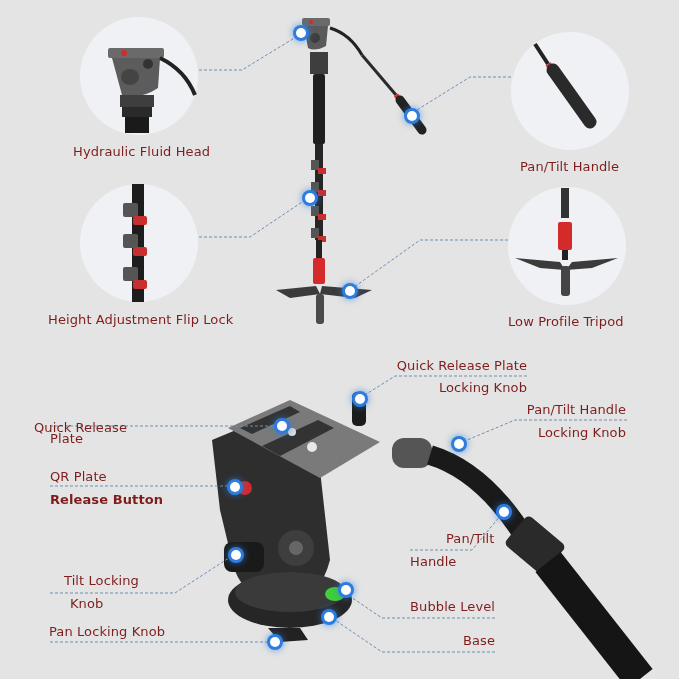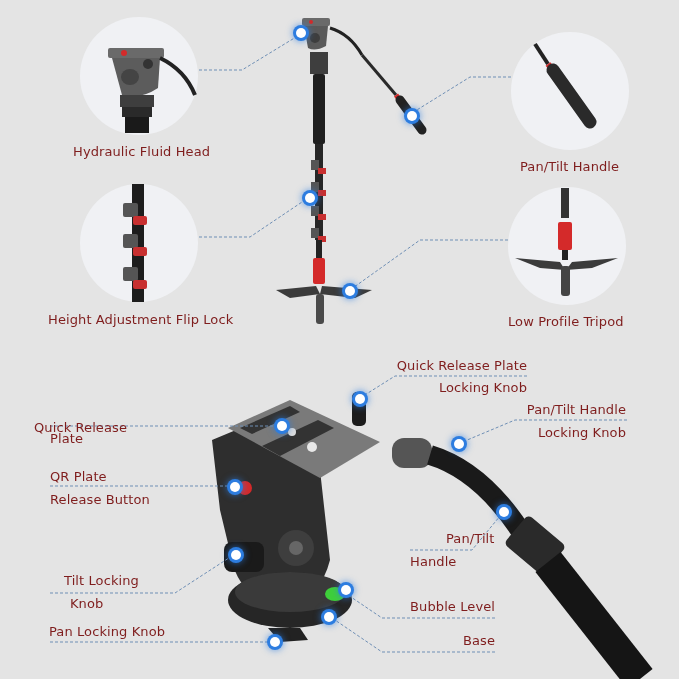--- a/index.html
+++ b/index.html
@@ -157,21 +157,21 @@
 <div class="dot" style="left:329px;top:617px;"></div>
 
 <div class="label" style="left:73px;top:144px;">Hydraulic Fluid Head</div>
 <div class="label" style="left:520px;top:159px;">Pan/Tilt Handle</div>
 <div class="label" style="left:48px;top:312px;">Height Adjustment Flip Lock</div>
 <div class="label" style="left:508px;top:314px;">Low Profile Tripod</div>
 
 <div class="label" style="left:34px;top:408px;margin-top:12px;">Quick Release</div>
 <div class="label" style="left:50px;top:431px;">Plate</div>
 <div class="label" style="left:50px;top:469px;">QR Plate</div>
-<div class="label" style="left:50px;top:492px;">Release Button</div>
+<div class="label" style="left:50px;top:492px;font-weight:bold;">Release Button</div>
 <div class="label" style="left:64px;top:573px;">Tilt Locking</div>
 <div class="label" style="left:50px;top:596px;margin-left:20px;">Knob</div>
 <div class="label" style="left:49px;top:624px;">Pan Locking Knob</div>
 
 <div class="label right" style="right:152px;top:358px;">Quick Release Plate</div>
 <div class="label right" style="right:152px;top:380px;">Locking Knob</div>
 <div class="label right" style="right:53px;top:402px;">Pan/Tilt Handle</div>
 <div class="label right" style="right:53px;top:425px;">Locking Knob</div>
 <div class="label" style="left:410px;top:531px;margin-left:36px;">Pan/Tilt</div>
 <div class="label" style="left:410px;top:554px;">Handle</div>

